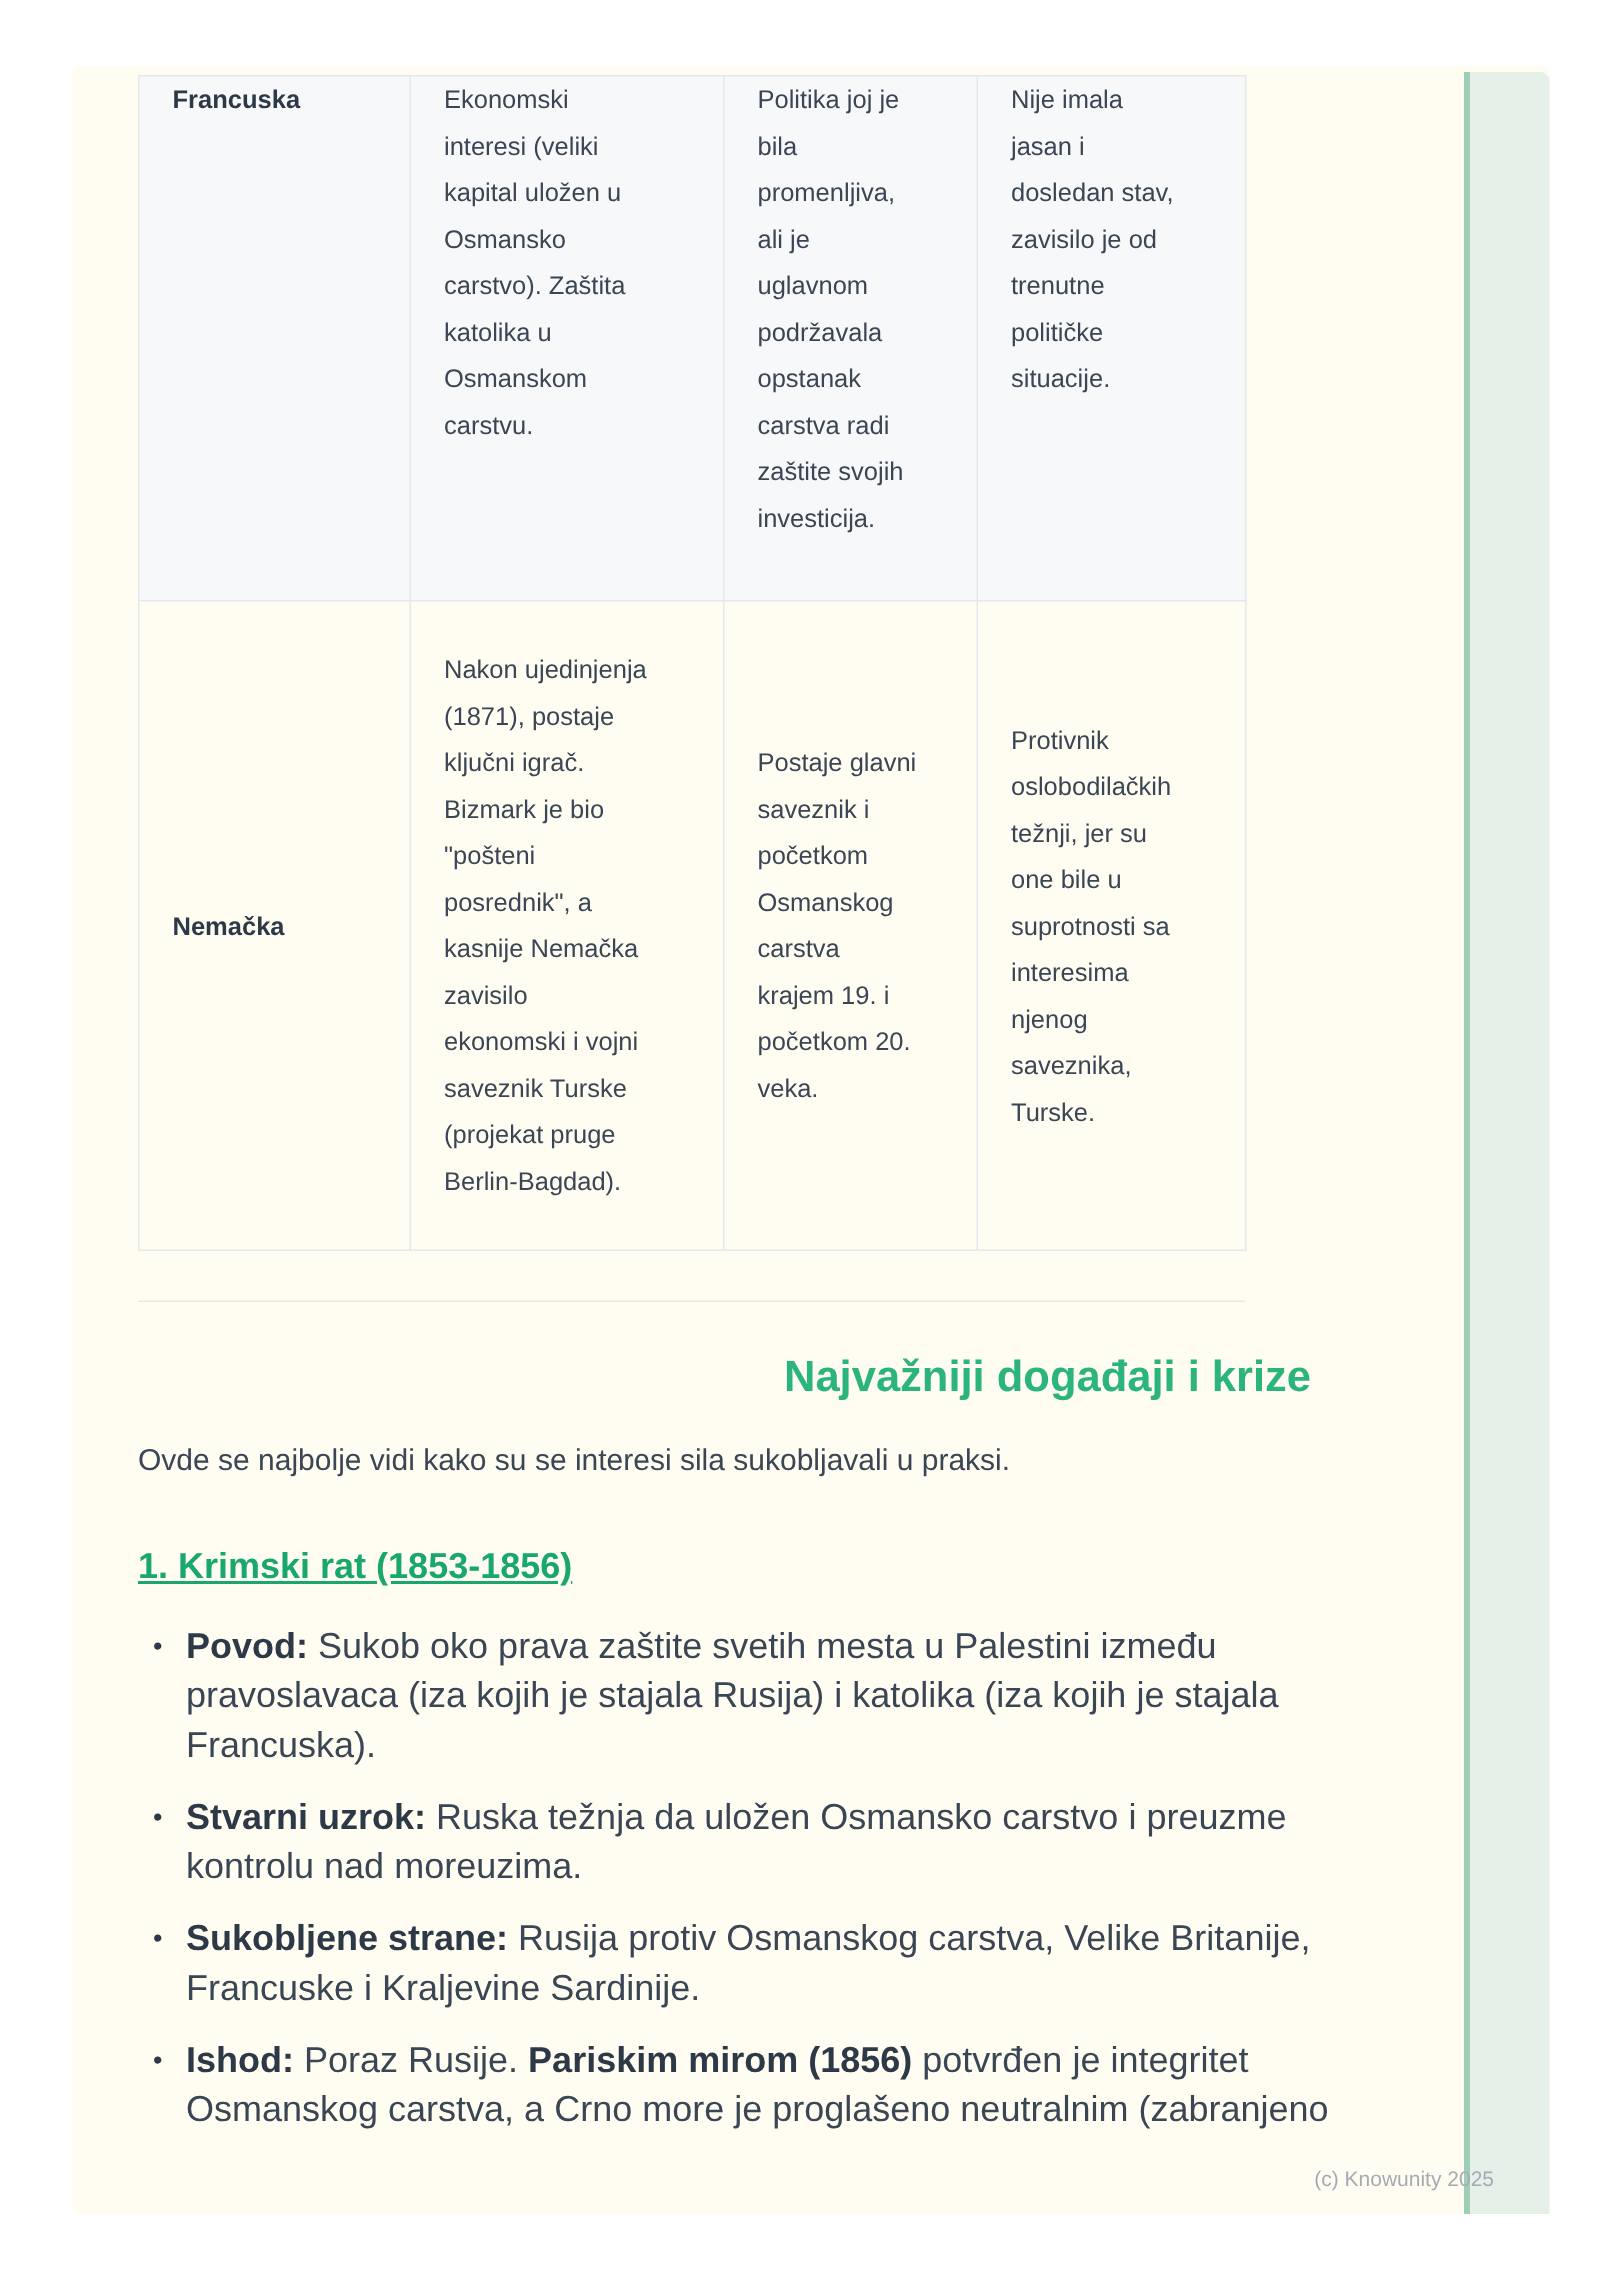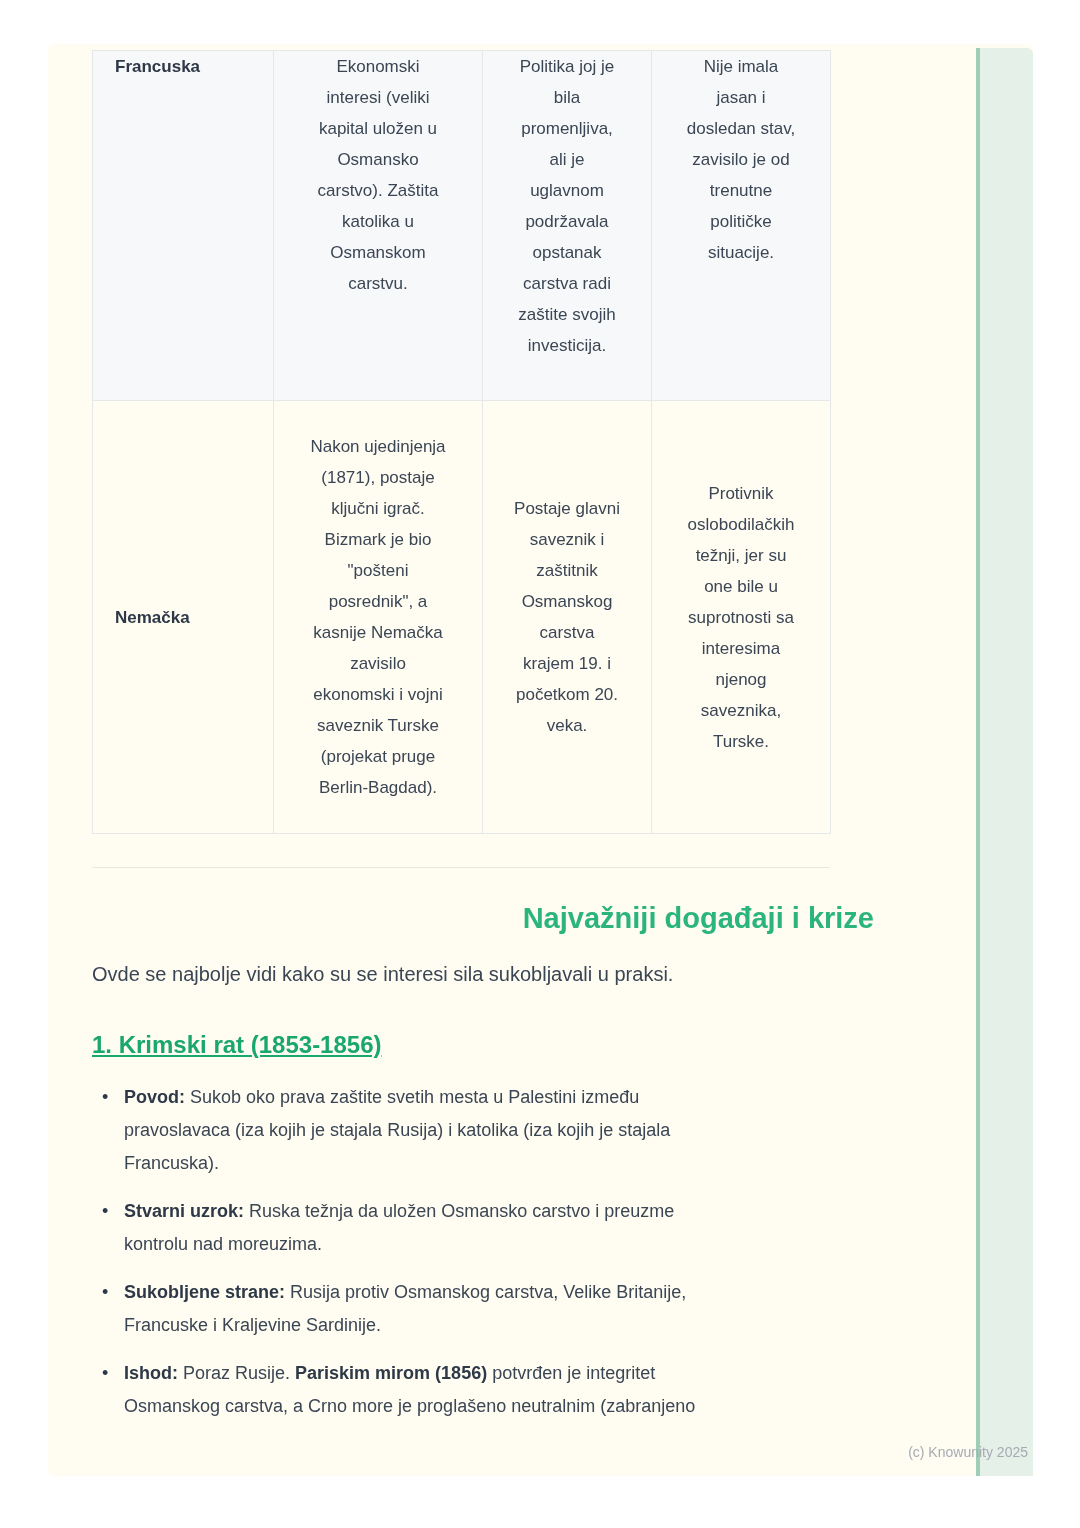--- a/index.html
+++ b/index.html
@@ -28,37 +28,37 @@
     font-size:17px;line-height:31px;background:transparent;}
   table.powers col.c1{width:181px;} table.powers col.c2{width:209px;}
   table.powers col.c3{width:169px;} table.powers col.c4{width:179px;}
   table.powers th,table.powers td{border:1px solid var(--border);
     padding:0 22px;text-align:left;font-weight:400;}
   table.powers th{font-weight:700;color:var(--text-bold);}
   table.powers tr:first-child{height:350px;}
   table.powers tr:first-child th,table.powers tr:first-child td{vertical-align:top;background:var(--row-bg);}
   table.powers tr:last-child{height:433px;}
   table.powers tr:last-child th,table.powers tr:last-child td{vertical-align:middle;background:transparent;}
-  .cell-line{white-space:nowrap;text-align:center;}
+  .cell-line{white-space:nowrap;}
 
   hr.divider{border:none;border-top:1px solid #e9e7e0;width:738px;margin-top:33px;}
 
   h2.section-title{margin-top:32px;font-size:29px;line-height:36px;font-weight:700;color:var(--accent);text-align:right;}
   p.intro{margin-top:24px;font-size:20px;line-height:28px;width:738px;}
   h3.sub-title{margin-top:42px;font-size:24px;line-height:30px;font-weight:700;color:var(--accent-sub);text-decoration:underline;}
 
   ul.bullets{list-style:none;margin-top:21px;width:760px;}
   ul.bullets li{position:relative;padding-left:32px;margin-bottom:15px;
-    font-size:18px;line-height:33px;}
+    font-size:24px;line-height:33px;}
   ul.bullets li::before{content:"•";position:absolute;left:10px;top:0;
     font-size:18px;color:var(--text-bold);}
   ul.bullets strong{color:var(--text-bold);font-weight:700;}
   .li-line{white-space:nowrap;}
 
-  .footer{position:absolute;right:5px;bottom:16px;z-index:3;
+  .footer{position:absolute;right:37px;bottom:16px;z-index:3;
     font-size:14px;color:#a6abb3;}
 </style>
 </head>
 <body>
 
 <div class="page">
   <div class="stripe"></div>
 
   <div class="content">
 
@@ -116,21 +116,21 @@
               <div class="cell-line">kasnije Nemačka</div>
               <div class="cell-line">zavisilo</div>
               <div class="cell-line">ekonomski i vojni</div>
               <div class="cell-line">saveznik Turske</div>
               <div class="cell-line">(projekat pruge</div>
               <div class="cell-line">Berlin-Bagdad).</div>
             </td>
             <td>
               <div class="cell-line">Postaje glavni</div>
               <div class="cell-line">saveznik i</div>
-              <div class="cell-line">zaštitnik</div>
+              <div class="cell-line">početkom</div>
               <div class="cell-line">Osmanskog</div>
               <div class="cell-line">carstva</div>
               <div class="cell-line">krajem 19. i</div>
               <div class="cell-line">početkom 20.</div>
               <div class="cell-line">veka.</div>
             </td>
             <td>
               <div class="cell-line">Protivnik</div>
               <div class="cell-line">oslobodilačkih</div>
               <div class="cell-line">težnji, jer su</div>

